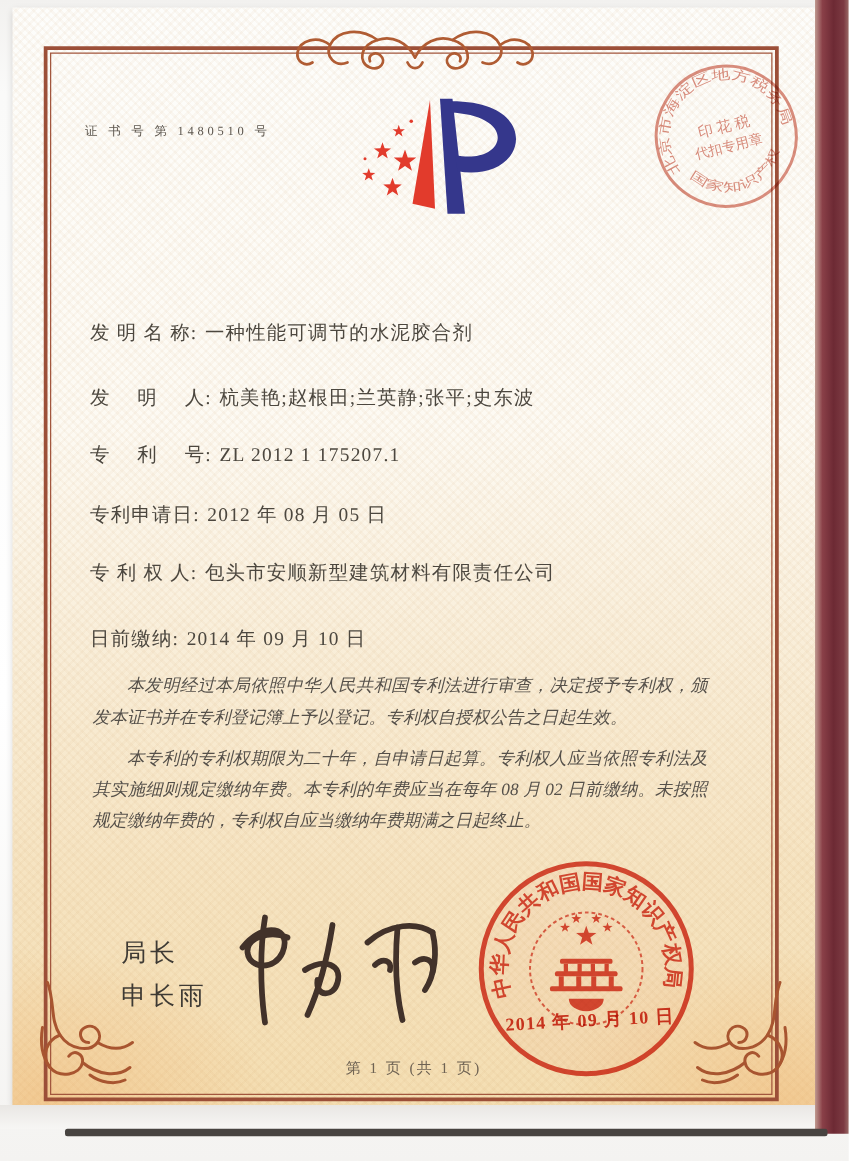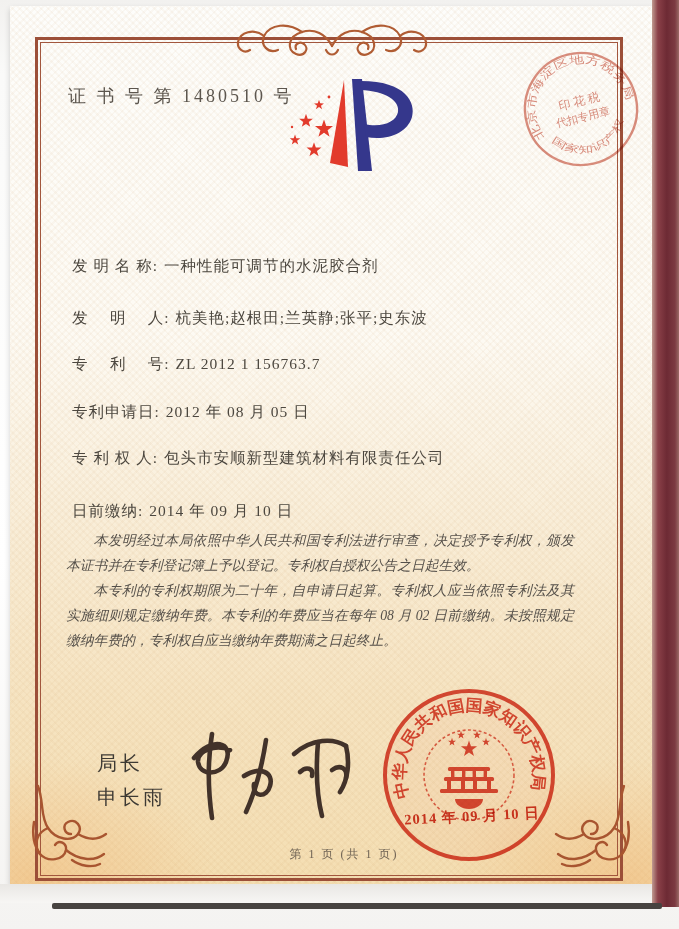--- a/index.html
+++ b/index.html
@@ -13,40 +13,40 @@
     background:
       radial-gradient(260px 180px at 4% 100%, rgba(238,170,96,.40), rgba(238,170,96,0) 70%),
       radial-gradient(260px 180px at 96% 100%, rgba(238,170,96,.40), rgba(238,170,96,0) 70%),
       repeating-linear-gradient(45deg, rgba(198,146,86,.055) 0 2px, rgba(255,255,255,0) 2px 5px),
       repeating-linear-gradient(-45deg, rgba(198,146,86,.055) 0 2px, rgba(255,255,255,0) 2px 5px),
       linear-gradient(180deg,#fdfdfb 0%,#fdfaf3 38%,#f9eed9 58%,#f6e4c2 78%,#f4deb2 100%);
     box-shadow:0 3px 6px rgba(0,0,0,.18);
   }
   .frame{position:absolute;left:25px;top:31px;width:582px;height:838px;border:3px solid #9c4f38;}
   .frame-inner{position:absolute;left:2px;top:2px;right:2px;bottom:2px;border:1px solid #a2563d;}
-  .cert-no{position:absolute;left:58px;top:78px;font-size:18px;letter-spacing:3px;color:#5c564e;text-align:center;}
+  .cert-no{position:absolute;left:58px;top:92px;font-size:10px;letter-spacing:3px;color:#5c564e;text-align:center;}
   .logo{position:absolute;left:272px;top:70px;width:148px;height:102px;}
   .title{position:absolute;left:26px;top:174px;width:590px;text-align:center;
     font-size:37px;font-weight:600;letter-spacing:22px;text-indent:22px;color:#3c3b39;}
   .field-row{position:absolute;left:62px;font-size:15.5px;color:#4c473f;letter-spacing:1px;white-space:nowrap;}
   .f-label{color:#4c473f;}
   .f-value{margin-left:6px;}
   .paras{position:absolute;left:56px;top:522px;width:508px;font-size:13.8px;line-height:25px;
     color:#55504a;font-style:italic;text-align:justify;}
-  .paras p{margin:0;text-indent:2em;}
+  .paras p{margin:8px;text-indent:2em;}
   .director{position:absolute;left:87px;top:740px;font-size:20px;color:#3e3a34;letter-spacing:3px;line-height:34px;
     font-family:"Liberation Sans","DejaVu Sans",sans-serif;}
   .signature{position:absolute;left:168px;top:712px;width:192px;height:108px;}
   .seal{position:absolute;left:369px;top:679px;width:180px;height:180px;mix-blend-mode:multiply;opacity:.92;}
   .seal-date{position:absolute;left:386px;top:801px;width:152px;text-align:center;font-size:14.5px;font-weight:700;
     color:#d23c2a;letter-spacing:1px;transform:rotate(-3deg);mix-blend-mode:multiply;white-space:nowrap;}
   .stamp{position:absolute;left:508px;top:40px;width:126px;height:126px;transform:rotate(-14deg);
     mix-blend-mode:multiply;opacity:.75;}
   .footer{position:absolute;left:26px;top:840px;width:590px;text-align:center;font-size:12px;
-    color:#6e6253;letter-spacing:2px;padding-left:13px;}
+    color:#6e6253;letter-spacing:2px;}
   .orn-top{position:absolute;left:220px;top:10px;width:204px;height:48px;color:#b05c33;}
   .orn-corner{position:absolute;width:92px;height:92px;color:#a85530;}
   .orn-bl{left:10px;top:770px;}
   .orn-br{left:540px;top:770px;transform:scaleX(-1);}
   .folder-edge{position:absolute;left:652px;top:0;width:27px;height:907px;
     background:linear-gradient(90deg,#c09a90 0%,#8a4048 22%,#6d2a34 55%,#7c3a42 85%,#9a6a66 100%);}
   .bottom-line{position:absolute;left:52px;top:903px;width:610px;height:6px;background:#474340;border-radius:2px;}
   .bottom-shade{position:absolute;left:0;top:884px;width:679px;height:19px;
     background:linear-gradient(180deg,#e9e7e4,#f7f6f4);}
 </style>
@@ -114,21 +114,21 @@
   </svg>
 
 
   <div class="field-row" style="top:250px">
     <span class="f-label">发 明 名 称:</span><span class="f-value">一种性能可调节的水泥胶合剂</span>
   </div>
   <div class="field-row" style="top:302px">
     <span class="f-label">发　 明　 人:</span><span class="f-value">杭美艳;赵根田;兰英静;张平;史东波</span>
   </div>
   <div class="field-row" style="top:348px">
-    <span class="f-label">专　 利　 号:</span><span class="f-value">ZL 2012 1 156763.7</span>
+    <span class="f-label">专　 利　 号:</span><span class="f-value">ZL 2012 1 175207.1</span>
   </div>
   <div class="field-row" style="top:396px">
     <span class="f-label">专利申请日:</span><span class="f-value">2012 年 08 月 05 日</span>
   </div>
   <div class="field-row" style="top:442px">
     <span class="f-label">专 利 权 人:</span><span class="f-value">包头市安顺新型建筑材料有限责任公司</span>
   </div>
   <div class="field-row" style="top:495px">
     <span class="f-label">日前缴纳:</span><span class="f-value">2014 年 09 月 10 日</span>
   </div>

